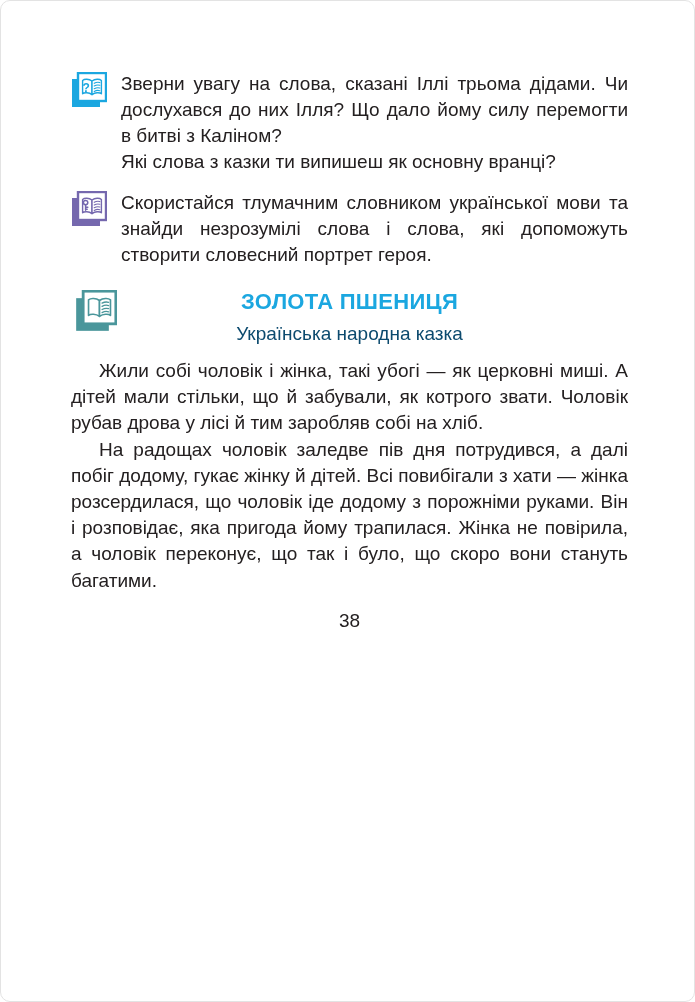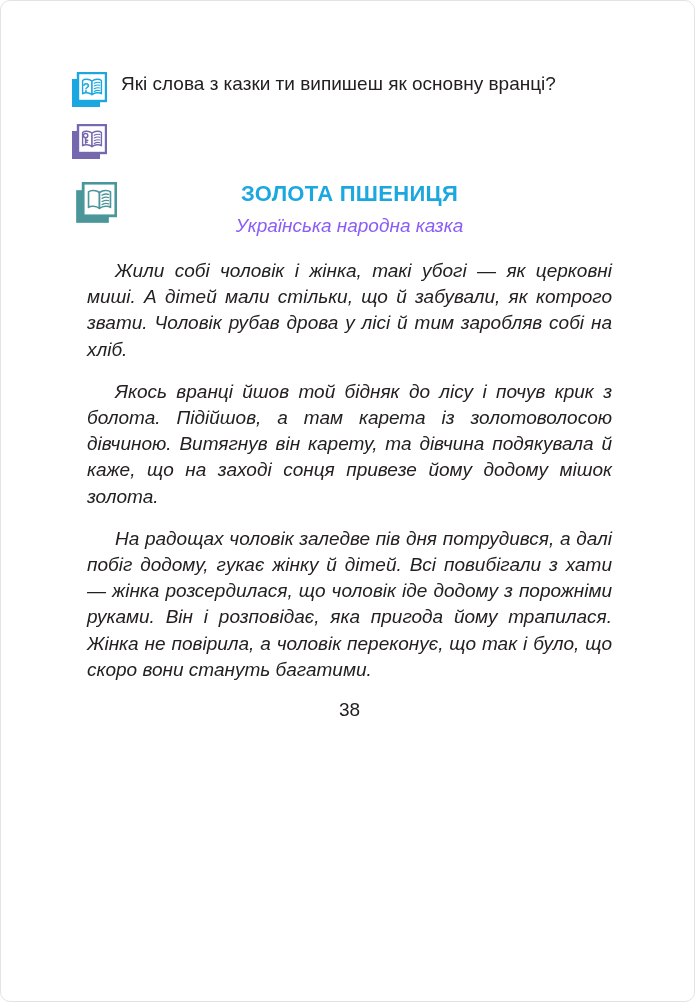--- a/index.html
+++ b/index.html
@@ -51,32 +51,31 @@
   .head-icon svg{width:42px;height:42px;display:block;}
   .story-title{
     margin:6px;
     font-size:22px;
     font-weight:bold;
     line-height:28px;
     letter-spacing:.3px;
   }
   .story-subtitle{
     margin:6px 0 0 0;
-    font-style:italic;
     font-size:19px;
     line-height:24px;
-    color:#8b5cf6;
+    color:#0c4a6e;
   }
   
   .story{
     font-size:19px;
     line-height:26.2px;
     text-align:justify;
   }
-  .story p{margin:16px;text-indent:28px;font-style:italic;}
+  .story p{margin:0;text-indent:28px;}
   
   .page-footer{
     text-align:center;
     margin-top:16px;
     font-size:19px;
   }
 </style>
 </head>
 <body>
 
@@ -102,52 +101,53 @@
   <section class="tasks">
 
     <div class="task">
       <span class="task-icon" style="color: rgb(27, 167, 224);">
         <svg viewBox="0 0 36 36">
           <use href="#book-base"></use>
           <text x="11.5" y="19.5" font-size="12" font-weight="bold" fill="currentColor" font-family="Liberation Sans, sans-serif">?</text>
         </svg>
       </span>
       <div class="task-text">
+        <p>Зверни увагу на слова, сказані Іллі трьома дідами. Чи дослухався до них Ілля? Що дало йому силу перемогти в битві з Каліном?</p>
         <p>Які слова з казки ти випишеш як основну вранці?</p>
       </div>
     </div>
 
 
     <div class="task">
       <span class="task-icon" style="color: rgb(117, 104, 174);">
         <svg viewBox="0 0 36 36">
           <use href="#book-base"></use>
           <circle cx="14.6" cy="11.6" r="2.2" fill="none" stroke="currentColor" stroke-width="1.5"></circle>
           <path d="M14.6 13.8 L14.6 19.2 M14.6 16.2 L16.8 16.2 M14.6 18.2 L16.2 18.2" stroke="currentColor" stroke-width="1.5" fill="none" stroke-linecap="round"></path>
         </svg>
       </span>
       <div class="task-text">
+        <p>Скористайся тлумачним словником української мови та знайди незрозумілі слова і слова, які допоможуть створити словесний портрет героя.</p>
       </div>
     </div>
 
   </section>
 
   <header class="story-head">
     <span class="head-icon" style="color: rgb(74, 150, 155);">
       <svg viewBox="0 0 36 36">
           <use href="#book-base"></use>
         </svg>
     </span>
     <h1 class="story-title" style="color: rgb(27, 167, 224);">ЗОЛОТА ПШЕНИЦЯ</h1>
     <p class="story-subtitle">Українська народна казка</p>
   </header>
 
   <main class="story">
     <p>Жили собі чоловік і жінка, такі убогі — як церковні миші. А дітей мали стільки, що й забували, як котрого звати. Чоловік рубав дрова у лісі й тим заробляв собі на хліб.</p>
-    <p>Якось вранці йшов той бідняк до лісу і почув крик з болота. Підійшов, а там карета із золотоволосою дівчиною. Витягнув він карету, та дівчина подякувала й каже, що на заході сонця привезе йому додому мішок золота.</p>
     <p>На радощах чоловік заледве пів дня потрудився, а далі побіг додому, гукає жінку й дітей. Всі повибігали з хати — жінка розсердилася, що чоловік іде додому з порожніми руками. Він і розповідає, яка пригода йому трапилася. Жінка не повірила, а чоловік переконує, що так і було, що скоро вони стануть багатими.</p>
   </main>
 
   <footer class="page-footer">
     <span>38</span>
   </footer>
 
 </div>
 
 </body></html>

